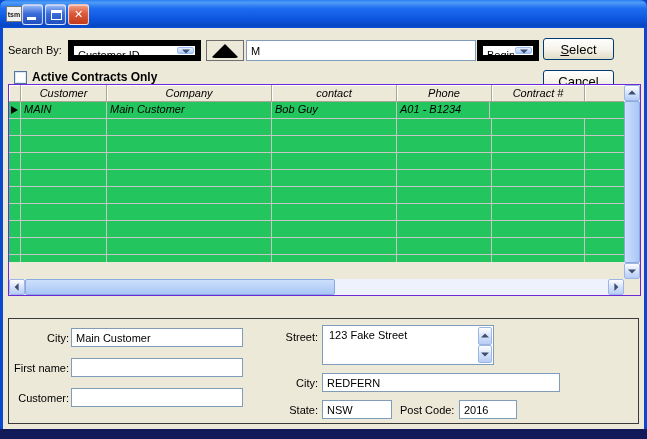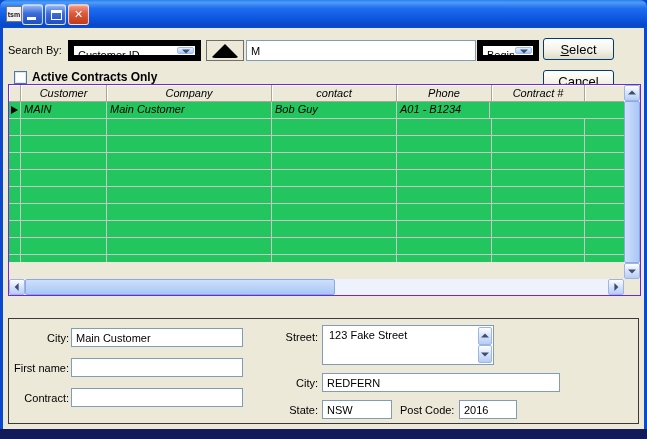--- a/index.html
+++ b/index.html
@@ -293,21 +293,21 @@
     </div>
 
     <div class="panel">
 
       <span class="plabel" style="left:2px; top:13px; width:58px;">City:</span>
       <input class="smallinput" style="left: 62px; top: 9px; width: 172px;" value="Main Customer">
 
       <span class="plabel" style="left:2px; top:43px; width:58px;">First name:</span>
       <input class="smallinput" style="left: 62px; top: 39px; width: 172px;" value="">
 
-      <span class="plabel" style="left:2px; top:73px; width:58px;">Contract:</span>
+      <span class="plabel" style="left:2px; top:73px; width:58px;">Customer:</span>
       <input class="smallinput" style="left: 62px; top: 69px; width: 172px;" value="">
 
       <span class="plabel" style="left:250px; top:12px; width:59px;">Street:</span>
       <div class="street">
         <span class="street-text">123 Fake Street</span>
         <span class="street-scroll">
           <span class="sbtn" style="top:0;">
             <span class="tri-up-s"></span>
           </span>
           <span class="sbtn" style="bottom:0; top:auto;">

